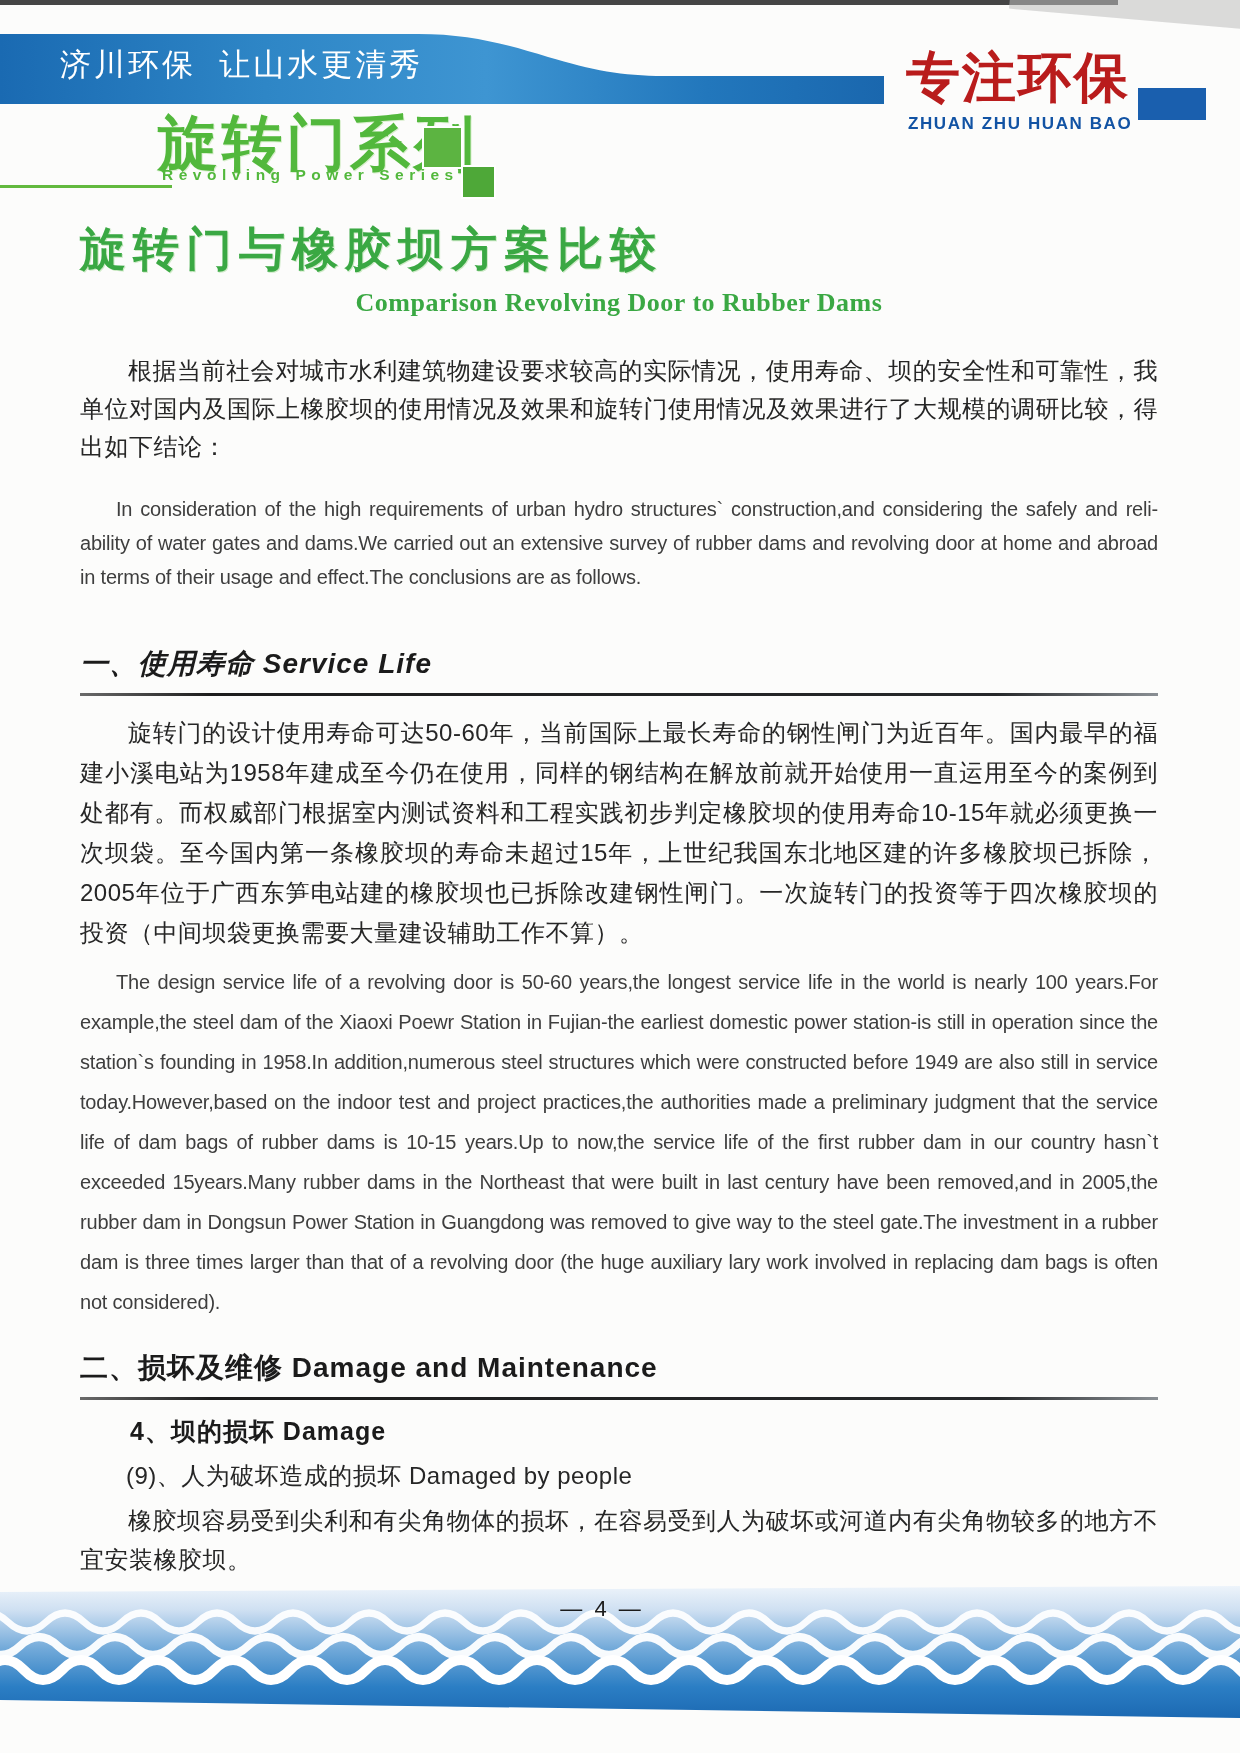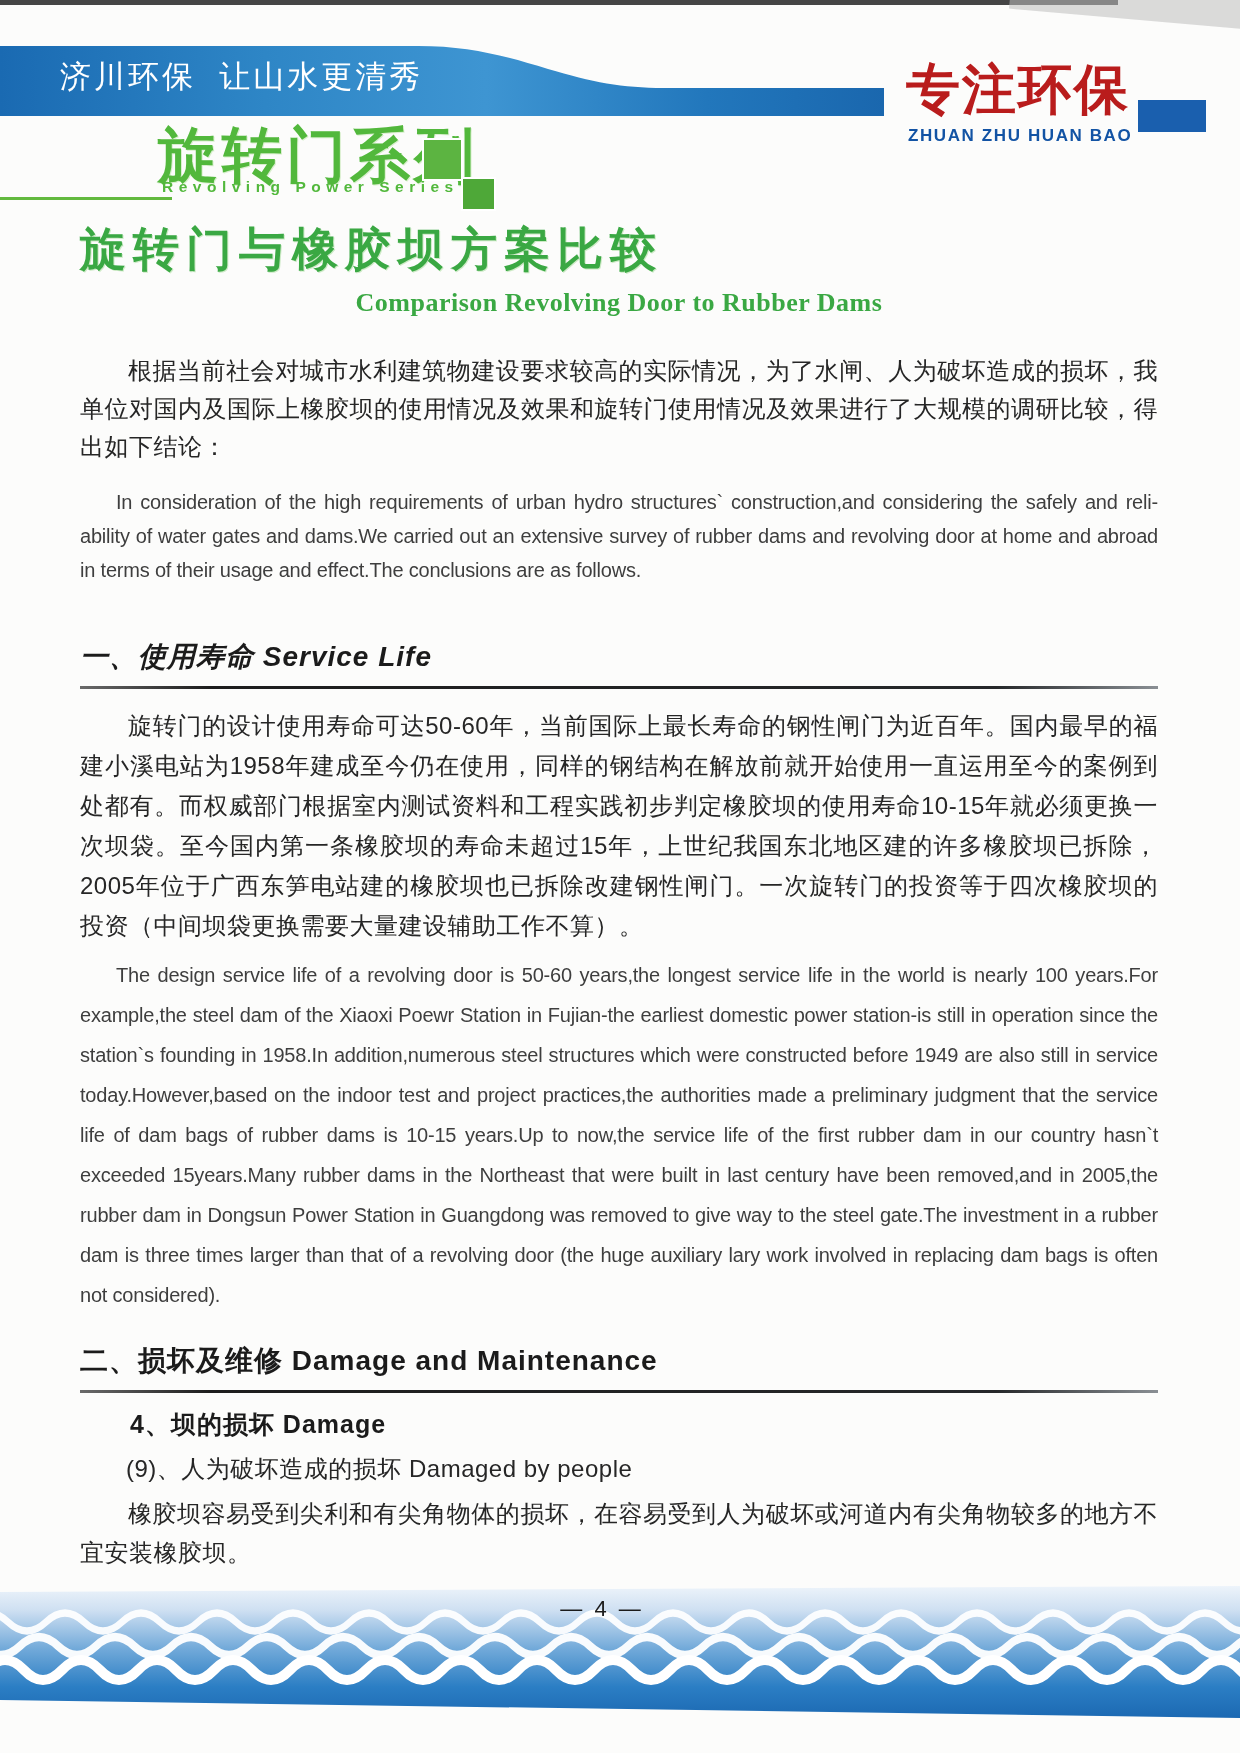--- a/index.html
+++ b/index.html
@@ -9,21 +9,21 @@
     margin:0 auto;
     background:#fcfcfb;
     overflow:hidden;
     font-family:"Liberation Sans", sans-serif;
     color:#222;
   }
   
   .scan-top{position:absolute;top:0;left:0;width:1118px;height:5px;background:#454545;}
   .scan-corner{position:absolute;top:-14px;right:-30px;width:260px;height:34px;background:#bdbdbd;opacity:.55;transform:rotate(5deg);}
   
-  .header{position:absolute;top:12px;left:0;width:1112px;height:210px;}
+  .header{position:absolute;top:0;left:0;width:1112px;height:210px;}
   .band-svg{position:absolute;top:0;left:0;}
   .tagline{
     position:absolute;left:60px;top:44px;
     font-size:31px;font-weight:500;color:#ffffff;
     letter-spacing:3px;white-space:pre;
   }
   .brand-cn{
     position:absolute;left:906px;top:50px;
     font-size:54px;font-weight:900;color:#b91c1c;
     letter-spacing:2px;line-height:1;white-space:pre;
@@ -72,21 +72,21 @@
     font-size:24px;line-height:38px;color:#262626;
     text-align:justify;text-indent:2em;
     letter-spacing:.5px;
   }
   .p-en{
     font-size:20px;line-height:34px;color:#3e3e3e;
     text-align:justify;text-indent:1.8em;
     letter-spacing:-.2px;
   }
   .intro-cn{margin-top:34px;}
-  .intro-en{margin-top:19px;}
+  .intro-en{margin-top:26px;}
   .sec-h{
     margin:0;font-size:28px;font-weight:bold;color:#1b1b1b;
     letter-spacing:1px;
   }
   .sec-h1{margin-top:51px;font-style:italic;}
   .sec-rule{
     height:3px;border:none;margin:10px 0 0 0;
     background:linear-gradient(to right,#6a6a6a,#1d1d1d 12%,#26282a 85%,#8a8f94);
   }
   .s1-cn{margin-top:17px;line-height:40px;}
@@ -144,21 +144,21 @@
     <div class="sq-big"></div>
     <div class="sq-small"></div>
     <div class="series-underline"></div>
   </div>
 
   <div class="content">
 
     <h1 class="title-cn">旋转门与橡胶坝方案比较</h1>
     <h2 class="title-en">Comparison Revolving Door to Rubber Dams</h2>
 
-    <p class="p-cn intro-cn">根据当前社会对城市水利建筑物建设要求较高的实际情况，为了水闸、人为破坏造成的损坏，我单位对国内及国际上橡胶坝的使用情况及效果和旋转门使用情况及效果进行了大规模的调研比较，得出如下结论：</p>
+    <p class="p-cn intro-cn">根据当前社会对城市水利建筑物建设要求较高的实际情况，使用寿命、坝的安全性和可靠性，我单位对国内及国际上橡胶坝的使用情况及效果和旋转门使用情况及效果进行了大规模的调研比较，得出如下结论：</p>
     <p class="p-en intro-en">In consideration of the high requirements of urban hydro structures` construction,and considering the safely and reli-ability of water gates and dams.We carried out an extensive survey of rubber dams and revolving door at home and abroad in terms of their usage and effect.The conclusions are as follows.</p>
 
     <h3 class="sec-h sec-h1">一、使用寿命 Service Life</h3>
     <hr class="sec-rule">
 
     <p class="p-cn s1-cn">旋转门的设计使用寿命可达50-60年，当前国际上最长寿命的钢性闸门为近百年。国内最早的福建小溪电站为1958年建成至今仍在使用，同样的钢结构在解放前就开始使用一直运用至今的案例到处都有。而权威部门根据室内测试资料和工程实践初步判定橡胶坝的使用寿命10-15年就必须更换一次坝袋。至今国内第一条橡胶坝的寿命未超过15年，上世纪我国东北地区建的许多橡胶坝已拆除，2005年位于广西东笋电站建的橡胶坝也已拆除改建钢性闸门。一次旋转门的投资等于四次橡胶坝的投资（中间坝袋更换需要大量建设辅助工作不算）。</p>
     <p class="p-en s1-en">The design service life of a revolving door is 50-60 years,the longest service life in the world is nearly 100 years.For example,the steel dam of the Xiaoxi Poewr Station in Fujian-the earliest domestic power station-is still in operation since the station`s founding in 1958.In addition,numerous steel structures which were constructed before 1949 are also still in service today.However,based on the indoor test and project practices,the authorities made a preliminary judgment that the service life of dam bags of rubber dams is 10-15 years.Up to now,the service life of the first rubber dam in our country hasn`t exceeded 15years.Many rubber dams in the Northeast that were built in last century have been removed,and in 2005,the rubber dam in Dongsun Power Station in Guangdong was removed to give way to the steel gate.The investment in a rubber dam is three times larger than that of a revolving door (the huge auxiliary lary work involved in replacing dam bags is often not  considered).</p>
 
     <h3 class="sec-h sec-h2">二、损坏及维修 Damage and Maintenance</h3>
     <hr class="sec-rule">

